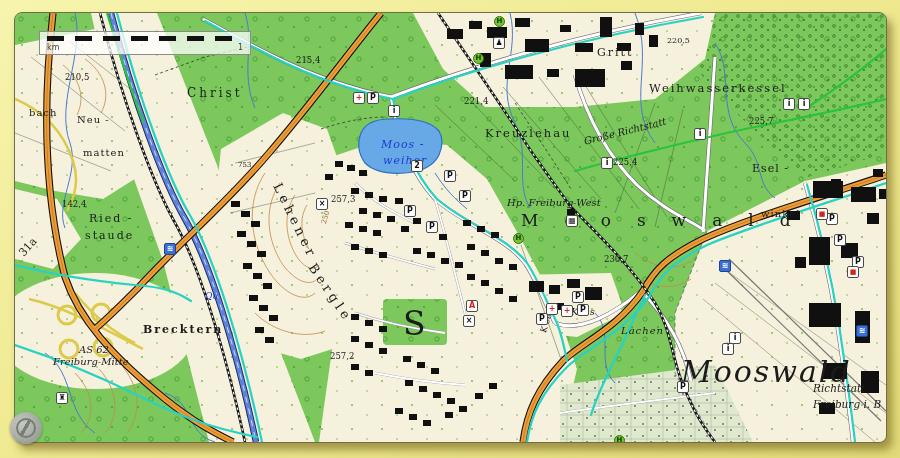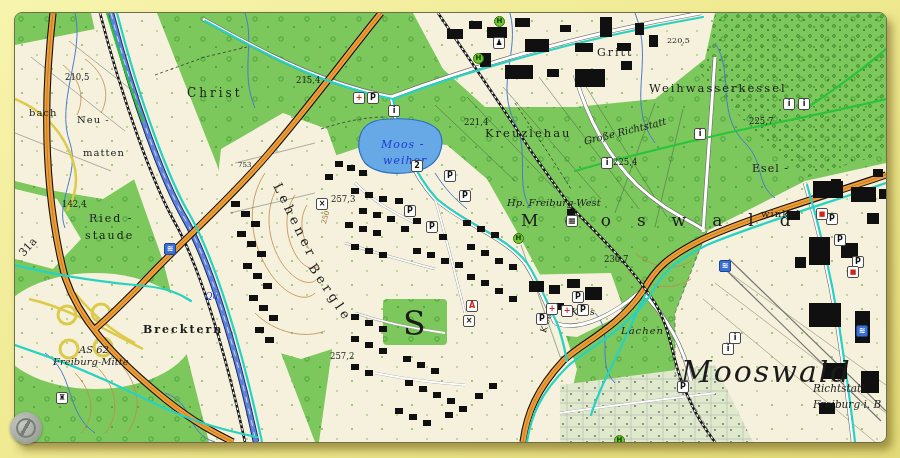--- a/index.html
+++ b/index.html
@@ -396,22 +396,22 @@
         <div class="lbl italic" style="left: 556px; top: 294px; font-size: 10px;">Krhs</div>
         <div class="lbl italic" style="left: 798px; top: 370px; font-size: 10.5px;">Richtstatt</div>
         <div class="lbl italic" style="left: 798px; top: 386px; font-size: 10.5px;">Freiburg i. B</div>
         <div class="lbl " style="left: 388px; top: 294px; font-size: 33px;">S</div>
         <div class="lbl " style="left: 268px; top: 168px; font-size: 13px; letter-spacing: 4px; transform: rotate(64deg);">Lehener</div>
         <div class="lbl " style="left: 302px; top: 248px; font-size: 13px; letter-spacing: 4px; transform: rotate(56deg);">Bergle</div>
         <div class="lbl " style="left: 2px; top: 238px; font-size: 11px; transform: rotate(-48deg);">31a</div>
         <div class="lbl " style="left: 524px; top: 318px; font-size: 8.5px; transform: rotate(-72deg);">K 9860</div>
         <div class="lbl italic blue" style="left: 190px; top: 279px; font-size: 9px;">Qu</div>
         <div class="lbl " style="left: 50px; top: 60px; font-size: 8.5px;">210,5</div>
-        <div class="lbl " style="left: 281px; top: 43px; font-size: 8.5px; margin-top: 20px;">215,4</div>
-        <div class="lbl " style="left: 449px; top: 105px; font-size: 8.5px;">221,4</div>
+        <div class="lbl " style="left: 281px; top: 43px; font-size: 8.5px;">215,4</div>
+        <div class="lbl " style="left: 449px; top: 84px; font-size: 8.5px;">221,4</div>
         <div class="lbl " style="left: 716px; top: 104px; font-size: 8.5px; padding-left: 18px;">225,7</div>
         <div class="lbl " style="left: 598px; top: 145px; font-size: 8.5px;">225,4</div>
         <div class="lbl " style="left: 589px; top: 242px; font-size: 8.5px;">230,7</div>
         <div class="lbl " style="left: 47px; top: 187px; font-size: 8.5px;">142,4</div>
         <div class="lbl " style="left: 316px; top: 182px; font-size: 8.5px;">257,3</div>
         <div class="lbl " style="left: 315px; top: 339px; font-size: 8.5px;">257,2</div>
         <div class="lbl " style="left: 223px; top: 149px; font-size: 7px;">753</div>
         <div class="lbl " style="left: 652px; top: 0px; font-size: 8px; margin-top: 24px;">220,5</div>
         <div class="lbl contour" style="left: 306px; top: 210px; font-size: 7px; transform: rotate(-75deg);">250</div>
       </div>
@@ -449,18 +449,23 @@
         <div class="ic " style="left: 448px; top: 302px;">×</div>
         <div class="ic bluebg" style="left: 149px; top: 230px;">≋</div>
         <div class="ic bluebg" style="left: 704px; top: 247px;">≋</div>
         <div class="ic bluebg" style="left: 841px; top: 312px;">≋</div>
         <div class="ic " style="left: 41px; top: 379px;">♜</div>
         <div class="ic shopred" style="left: 801px; top: 195px;">■</div>
         <div class="ic shopred" style="left: 832px; top: 253px;">■</div>
         <div class="ic " style="left: 396px; top: 147px;">2</div>
       </div>
 
+    <div id="scalebar">
+      <div class="sb-bar"></div>
+      <span class="sb-km">km</span>
+      <span class="sb-1">1</span>
+    </div>
   </div>
 
   <div id="wm">
     <div class="wm-in"></div>
   </div>
 </div>
 
 </body></html>

